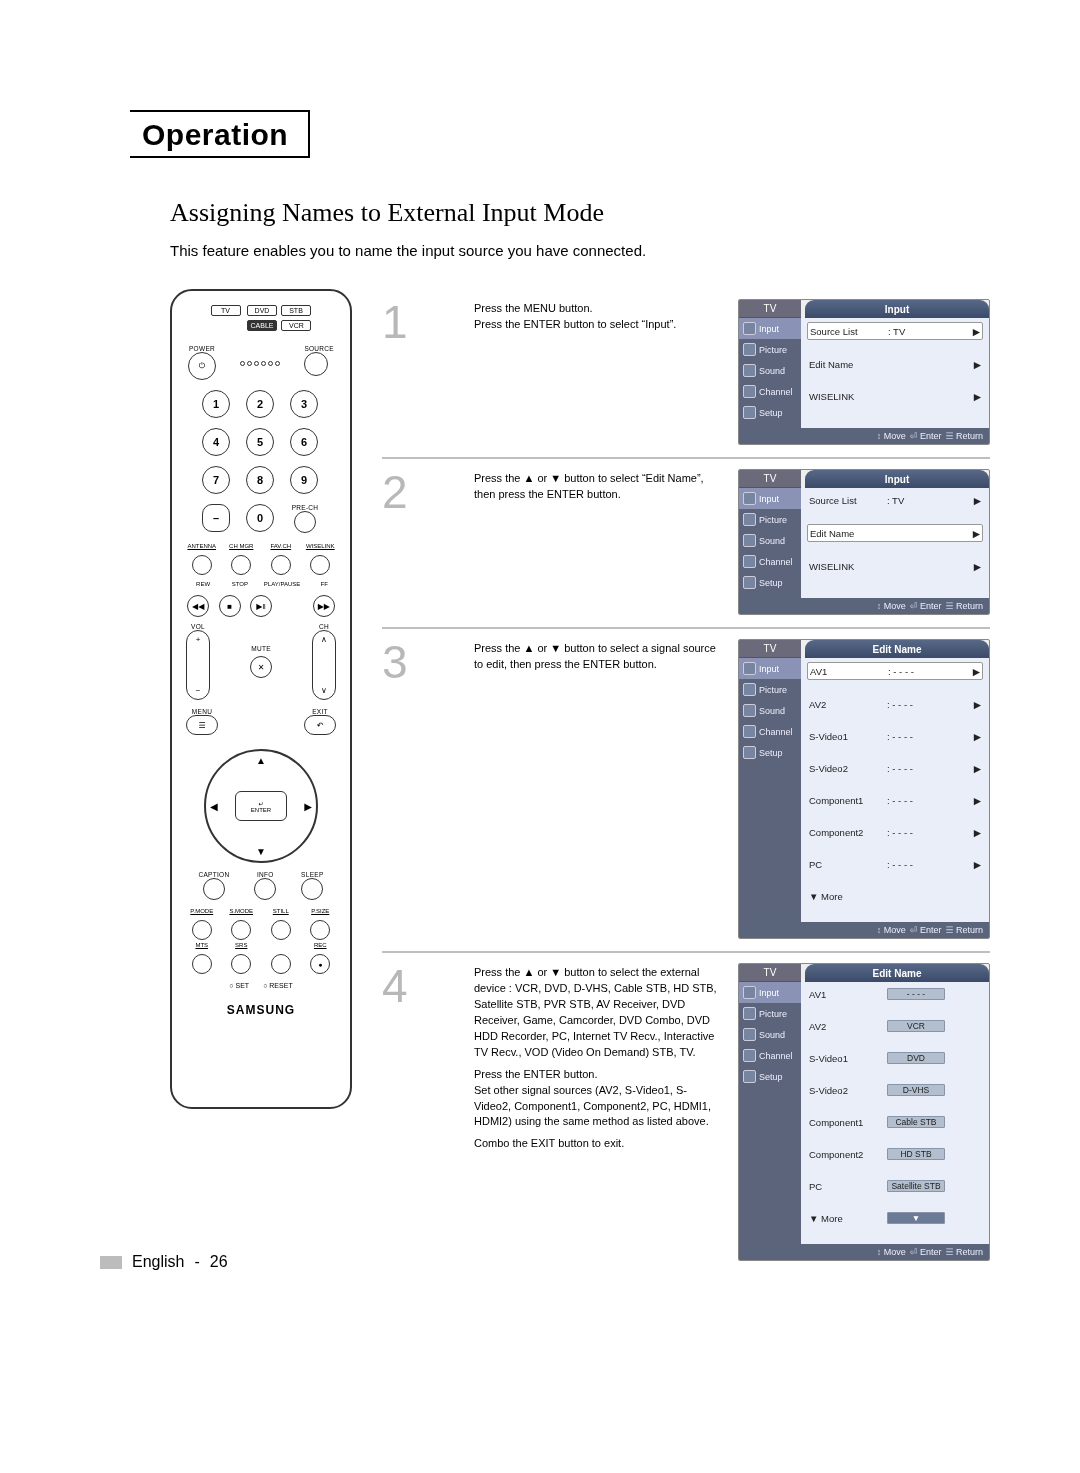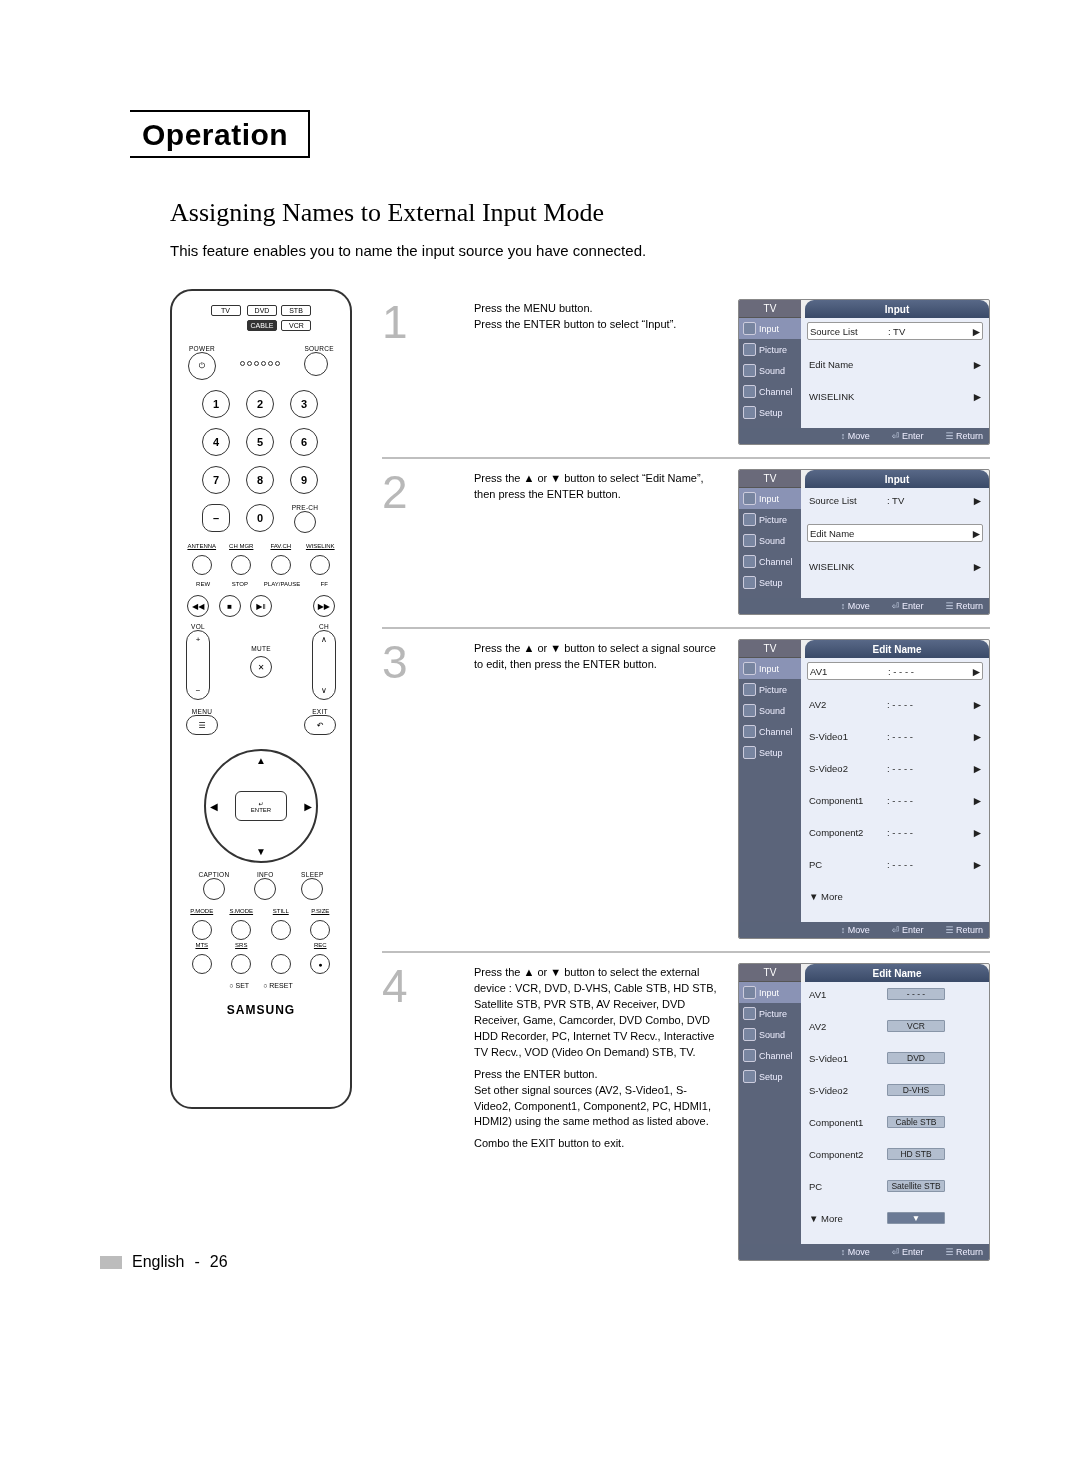--- a/index.html
+++ b/index.html
@@ -160,21 +160,21 @@
   .osd-side-item .ic { width:11px; height:11px; border:1px solid #ccd; border-radius:2px; display:inline-block; background:#7885a0;}
   .osd-side-item.hi { background:#8a93b5; color:#fff;}
   .osd-main { flex:1; background:#eaeef8; color:#222; font-size:9.5px; padding:4px 6px 2px 6px;}
   .osd-row { display:flex; align-items:center; padding:1px 2px; min-height:14px; border-radius:2px; margin-bottom:16px;}
   .osd-row.selected { background:#fff; border:1px solid #999;}
   .osd-row .col1 { flex:0 0 78px;}
   .osd-row .col2 { flex:1;}
   .osd-row .arr { flex:0 0 10px; text-align:right;}
   .osd-row .tag { background:#b3becf; border:1px solid #8895a8; padding:0 3px; font-size:8.5px; border-radius:1px; min-width:50px; display:inline-block; text-align:center;}
   .osd-foot {
-    background:#5a647a; color:#dfe6f3; font-size:9px; display:flex; justify-content:flex-end; gap:22px; padding:3px 6px;
+    background:#5a647a; color:#dfe6f3; font-size:9px; display:flex; justify-content:flex-end; gap:4px; padding:3px 6px;
   }
   .osd-foot .k { color:#c8d2e6;}
   .osd-foot .l { color:#eef;}
   .footer {
     position: absolute;
     bottom: 50px;
     left: 100px;
     font-size: 16px;
     display:flex;
     align-items:center;

